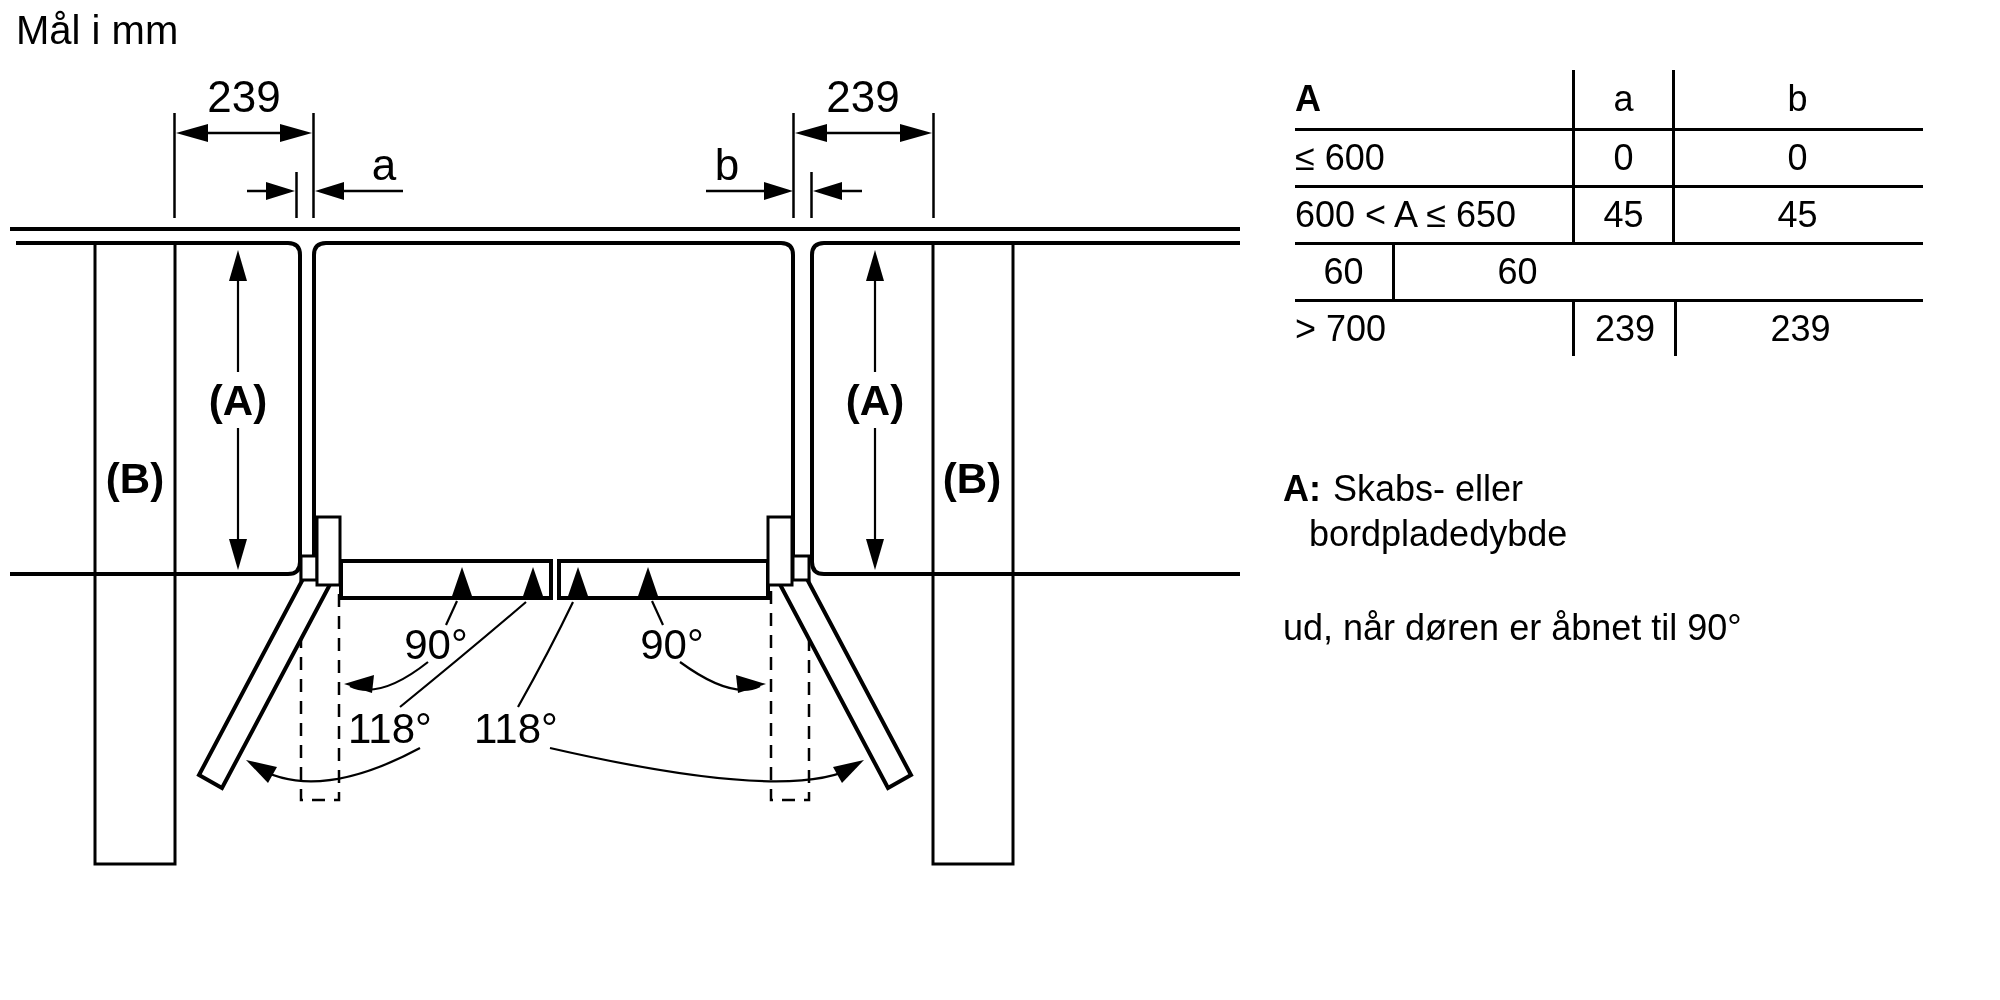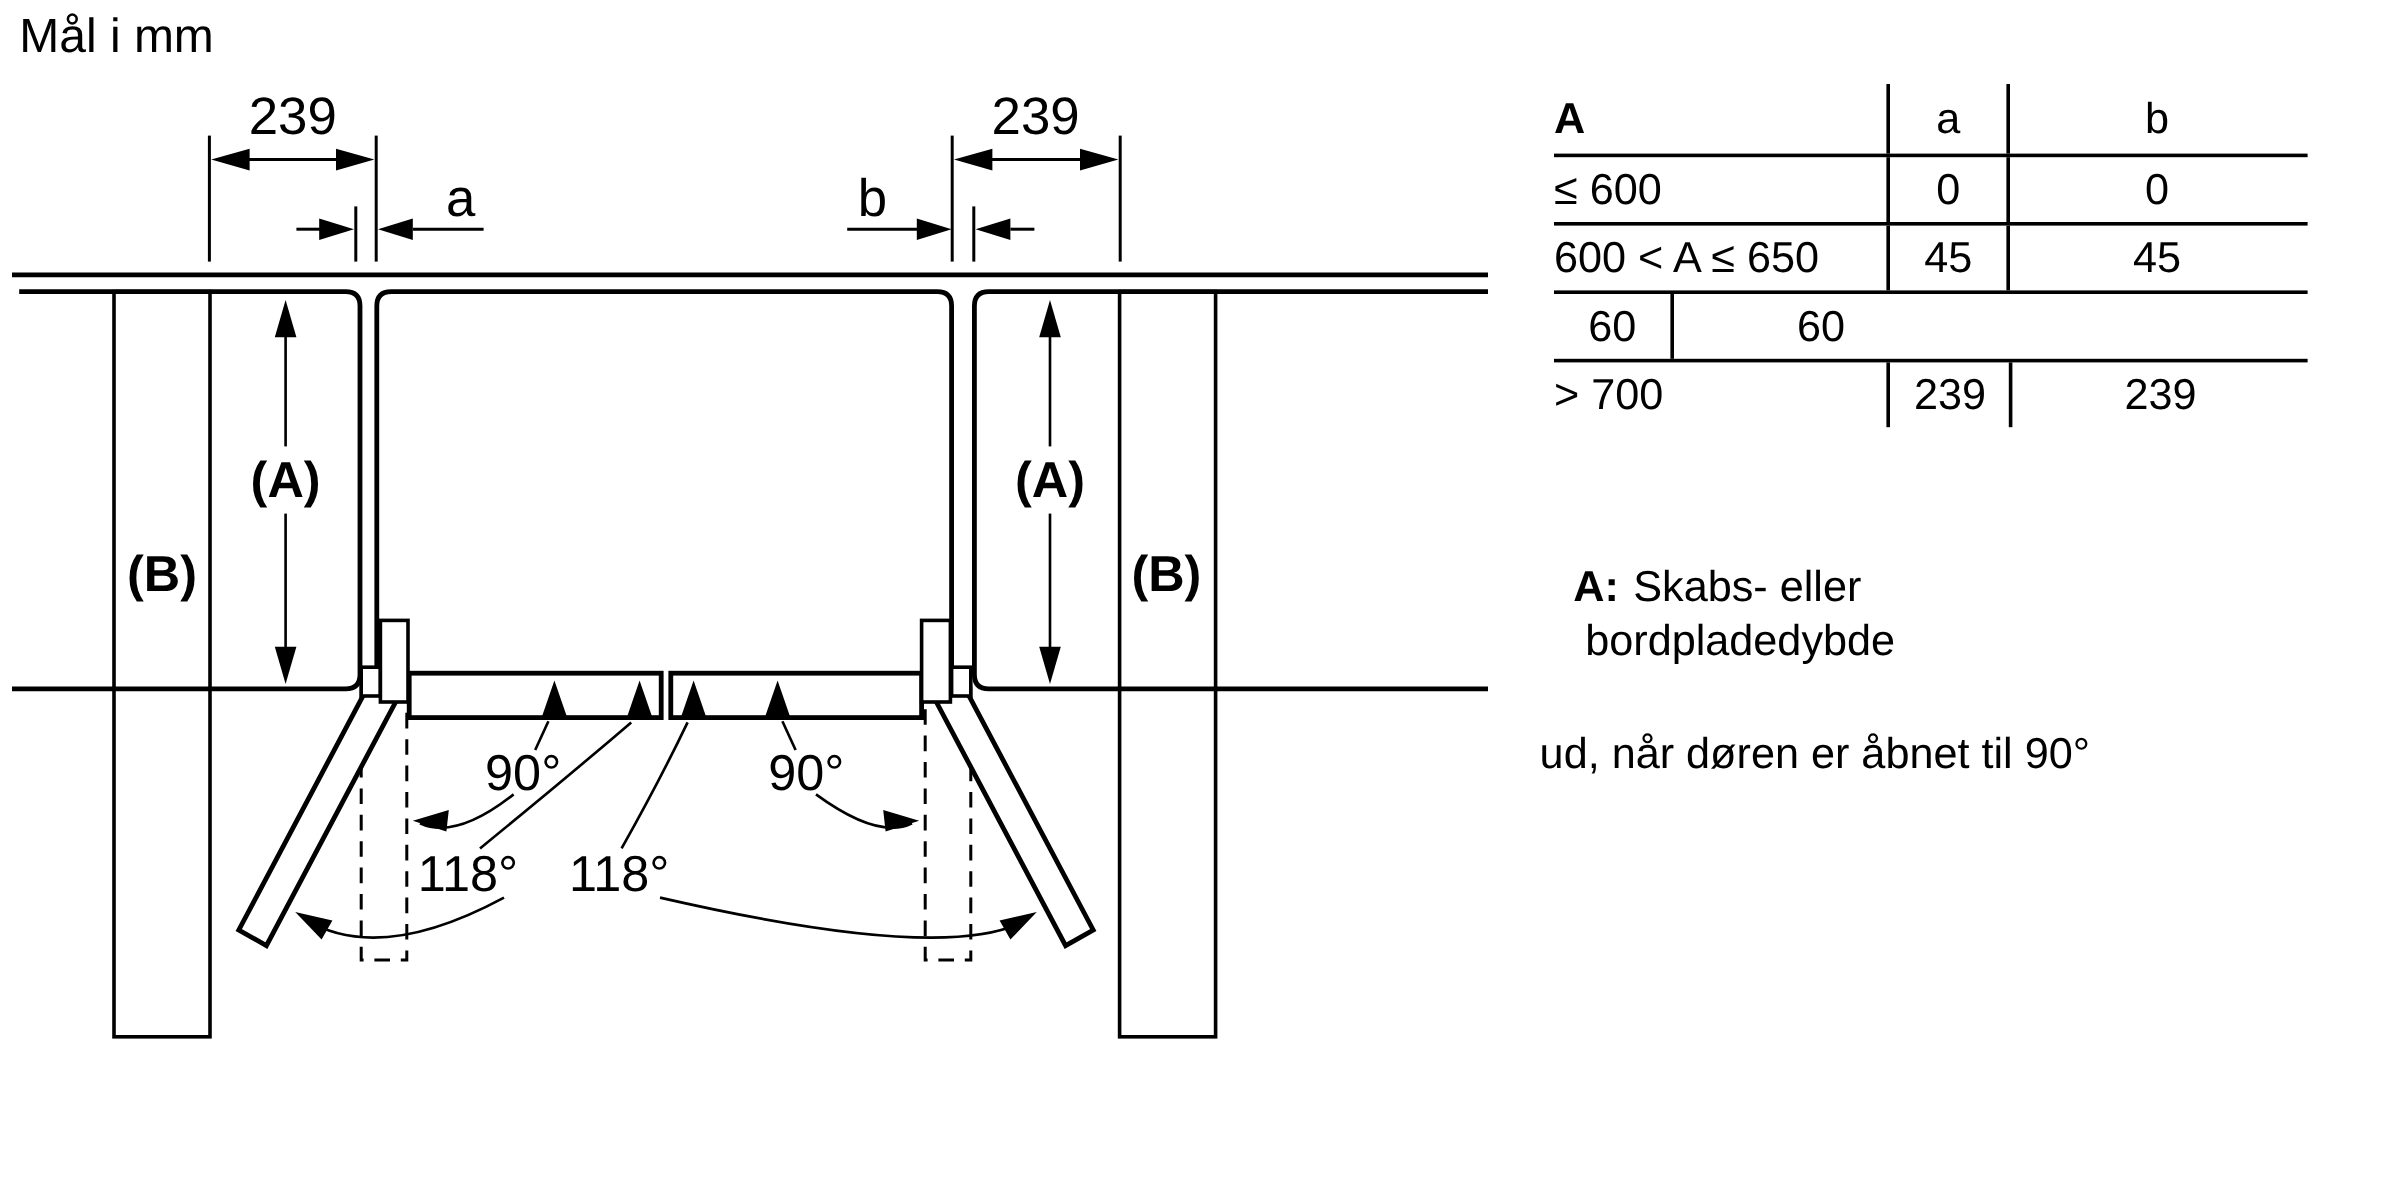--- a/index.html
+++ b/index.html
@@ -11,24 +11,24 @@
   #spec-table{left:1295px;top:70px;width:628px;font-size:36px;}
   .trow{display:flex;align-items:center;height:54px;border-bottom:3px solid #000;}
   .trow.header{height:58px;}
   .trow.last{border-bottom:none;justify-content:space-between;}
   .c1{width:277px;height:100%;display:flex;align-items:center;border-right:3px solid #000;}
   .c2{width:97px;height:100%;display:flex;align-items:center;justify-content:center;border-right:3px solid #000;}
   .c3{width:245px;height:100%;display:flex;align-items:center;justify-content:center;}
   .bold{font-weight:bold;}
   
   .note{left:1283px;font-size:36px;line-height:45px;white-space:nowrap;}
-  #note-a{top:466px;text-align:center;}
+  #note-a{top:466px;}
   #note-b{top:606px;line-height:43px;}
   .lbl{font-weight:bold;margin-right:12px;}
-  .indent{margin-left:38px;}
+  .indent{margin-left:26px;}
   
   svg{position:absolute;left:0;top:0;}
   .ln{stroke:#000;fill:none;}
   .w4{stroke-width:4px;}
   .w3{stroke-width:3px;}
   .w25{stroke-width:2.5px;}
   .w22{stroke-width:2.2px;}
   .whitefill{fill:#fff;stroke:#000;}
   .blk{fill:#000;stroke:none;}
   .dash{stroke:#000;fill:none;stroke-width:2.5px;stroke-dasharray:13 9;}

